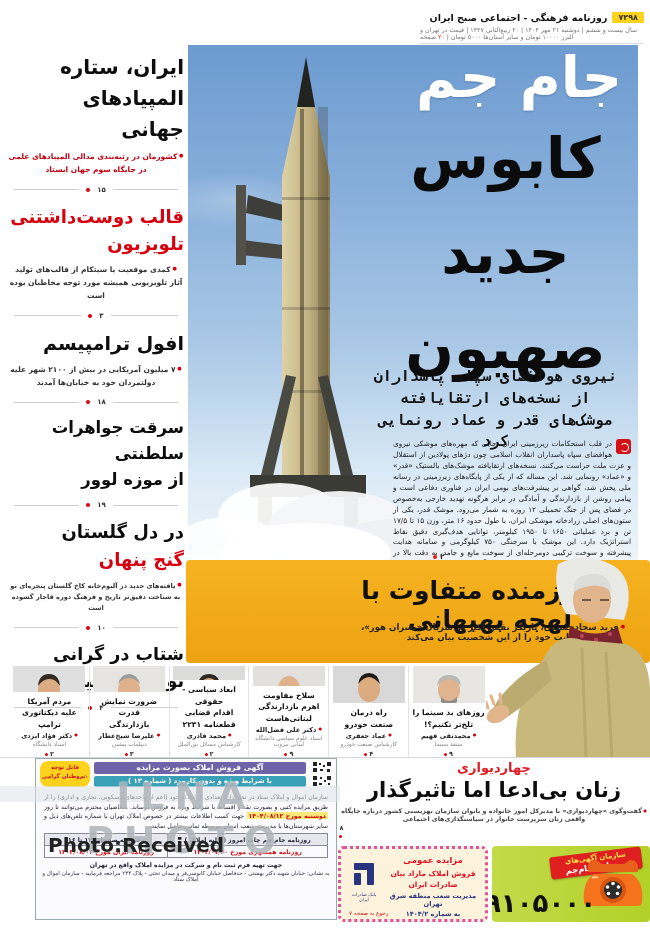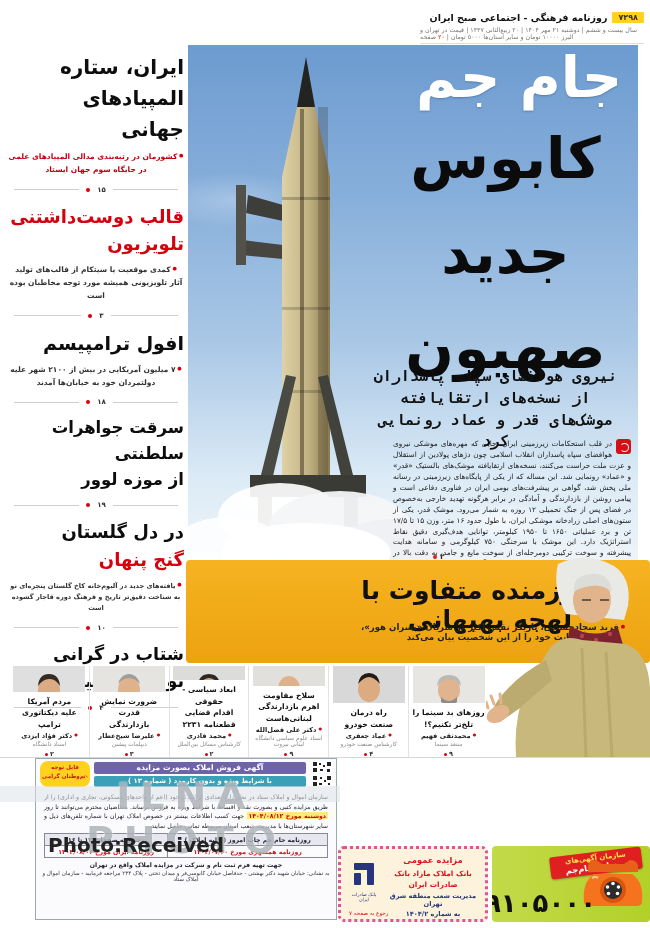--- a/index.html
+++ b/index.html
@@ -372,20 +372,26 @@
       <div class="coltitle pre">روزهای بد سینما را
 تلخ‌تر نکنیم؟!</div>
       <div class="colname">محمدتقی فهیم</div>
       <div class="colrole">منتقد سینما</div>
       <div class="colpg"><b>۹</b><i></i></div>
     </div>
   </div>
 
   <div class="rowrule"></div>
 
+  <div class="chahar">
+    <div class="chahar-logo">چهاردیواری</div>
+    <div class="chahar-title">زنان بی‌ادعا اما تاثیرگذار</div>
+    <div class="chahar-sub">گفت‌وگوی «چهاردیواری» با مدیرکل امور خانواده و بانوان سازمان بهزیستی کشور درباره جایگاه واقعی زنان سرپرست خانوار در سیاستگذاری‌های اجتماعی</div>
+    <div class="chahar-pg"><b>۸</b><i></i></div>
+  </div>
 
   <div class="estate">
     <div class="estate-head">
       <svg class="qr" viewBox="0 0 20 26">
         <rect width="20" height="12" fill="#fff"></rect>
           <rect x="1" y="1" width="4" height="4" fill="#222"></rect>
           <rect x="15" y="1" width="4" height="4" fill="#222"></rect>
           <rect x="1" y="7" width="4" height="4" fill="#222"></rect>
           <rect x="7" y="2" width="2" height="2" fill="#222"></rect>
           <rect x="11" y="4" width="2" height="2" fill="#222"></rect>
@@ -426,21 +432,21 @@
     <div class="estate-foot2">به نشانی: خیابان شهید دکتر بهشتی - حدفاصل خیابان کابوسی‌فر و میدان تختی - پلاک ۲۳۴ مراجعه فرمایید - سازمان اموال و املاک ستاد</div>
   </div>
 
   <div class="wm-band"></div>
   <div class="wm1">ILNA PHOTO</div>
   <div class="wm2">Photo:Received</div>
 
   <div class="bank">
     <div class="bank-lines">
       <div class="bank-l1">مزایده عمومی</div>
-      <div class="bank-l2">بانک املاک مازاد بانک صادرات ایران</div>
+      <div class="bank-l2">فروش املاک مازاد بیان صادرات ایران</div>
       <div class="bank-l3">مدیریت شعب منطقه شرق تهران</div>
       <div class="bank-l4">به شماره ۱۴۰۴/۲</div>
     </div>
     <div class="banklogo">
       <svg width="26" height="26" viewBox="0 0 26 26">
         <rect x="16" y="2" width="7" height="22" rx="1" fill="#28357e"></rect>
         <rect x="3" y="2" width="15" height="7" rx="1" fill="#28357e"></rect>
         <rect x="3" y="12" width="7" height="12" rx="1" fill="#28357e"></rect>
       </svg>
       <div class="cap">بانک صادرات ایران</div>

